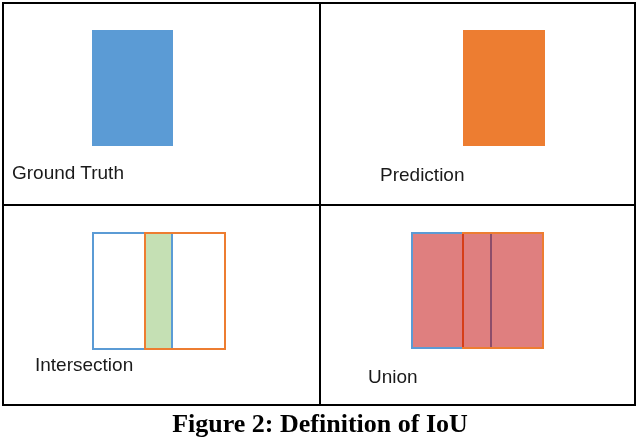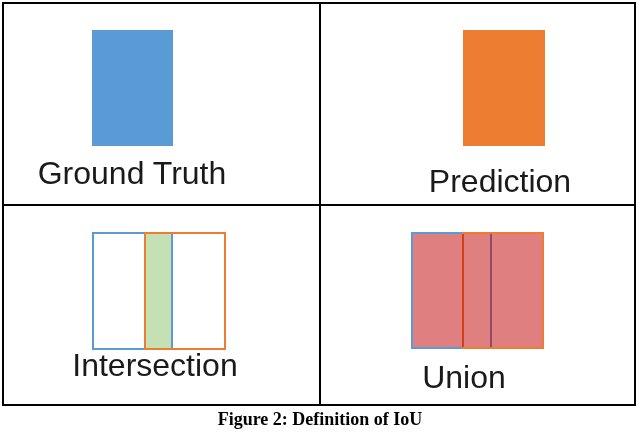--- a/index.html
+++ b/index.html
@@ -46,37 +46,36 @@
   
   .uni-blue    { left: 411px; top: 232px; width: 81px;  height: 117px; border: 2px solid transparent; background: transparent; }
   .uni-orange  { left: 462px; top: 232px; width: 82px;  height: 117px; border: 2px solid transparent; background: transparent; }
   .uni-overlay { left: 413px; top: 234px; width: 129px; height: 113px; }
 
   
   .panel-label {
     width: 240px;
     height: 30px;
     line-height: 30px;
-    text-align: center;
-    font-size: 32px;
+    font-size: 19px;
     color: #1a1a1a;
     white-space: nowrap;
   }
   .gt-label   { left: 12px;  top: 158px; }
-  .pred-label { left: 380px; top: 166px; }
+  .pred-label { left: 380px; top: 160px; }
   .int-label  { left: 35px;  top: 350px; }
-  .uni-label  { left: 344px; top: 362px; }
+  .uni-label  { left: 368px; top: 362px; }
 
   .figure-caption {
     left: 0; top: 409px;
     width: 640px;
     text-align: center;
     font-family: "Liberation Serif", serif;
     font-weight: bold;
-    font-size: 18px;
+    font-size: 26px;
     color: #000000;
     white-space: nowrap;
   }
 </style>
 </head>
 <body>
 
 <div class="abs figure-border"></div>
 <div class="abs v-divider"></div>
 <div class="abs h-divider"></div>

